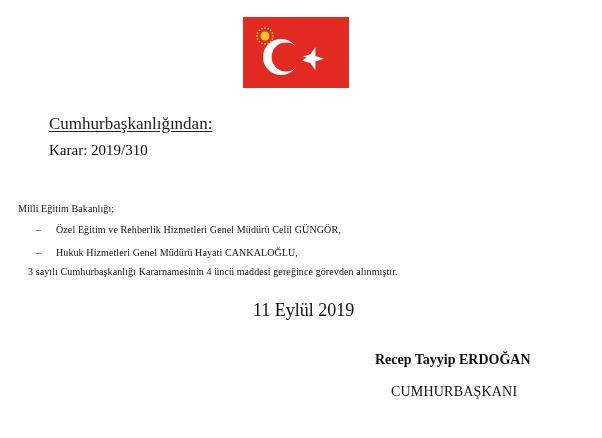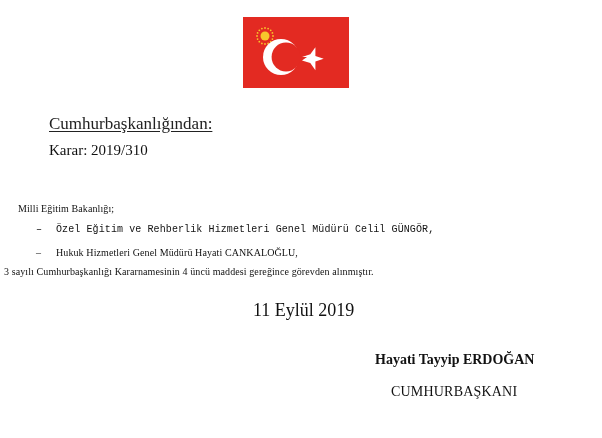--- a/index.html
+++ b/index.html
@@ -17,23 +17,23 @@
       position: absolute; left: 49px; top: 114px; font-size: 17px;
       text-decoration: underline; text-underline-offset: 2px; color: #222; text-align: center;
     }
     .decision {
       position: absolute; left: 49px; top: 142px; font-size: 15px; font-weight: normal;
     }
     .line {
       position: absolute; font-size: 10px; white-space: nowrap; letter-spacing: 0.1px; margin-top: 28px;
     }
     .l1 { left: 18px; top: 175px; }
-    .l2 { left: 36px; top: 196px; font-family: Liberation Mono, monospace; }
+    .l2 { left: 36px; top: 196px; }
     .l3 { left: 36px; top: 219px; }
-    .l4 { left: 4px; top: 238px; }
+    .l4 { left: 28px; top: 238px; }
     .dash { display: inline-block; width: 20px; }
     .date {
       position: absolute; left: 253px; top: 300px; font-size: 18px;
     }
     .signer {
       position: absolute; left: 375px; top: 352px; font-size: 14px; font-weight: bold;
     }
     .signer-title {
       position: absolute; left: 391px; top: 384px; font-size: 14px; letter-spacing: 0.2px;
     }
@@ -80,14 +80,14 @@
 <div class="line l1">Milli Eğitim Bakanlığı;</div>
 <div class="line l2">
   <span class="dash">–</span><span>Özel Eğitim ve Rehberlik Hizmetleri Genel Müdürü Celil GÜNGÖR,</span>
 </div>
 <div class="line l3">
   <span class="dash">–</span><span>Hukuk Hizmetleri Genel Müdürü Hayati CANKALOĞLU,</span>
 </div>
 <div class="line l4">3 sayılı Cumhurbaşkanlığı Kararnamesinin 4 üncü maddesi gereğince görevden alınmıştır.</div>
 
 <div class="date">11 Eylül 2019</div>
-<div class="signer">Hayati Tayyip ERDOĞAN</div>
+<div class="signer">Recep Tayyip ERDOĞAN</div>
 <div class="signer-title">CUMHURBAŞKANI</div>
 
 </body></html>

